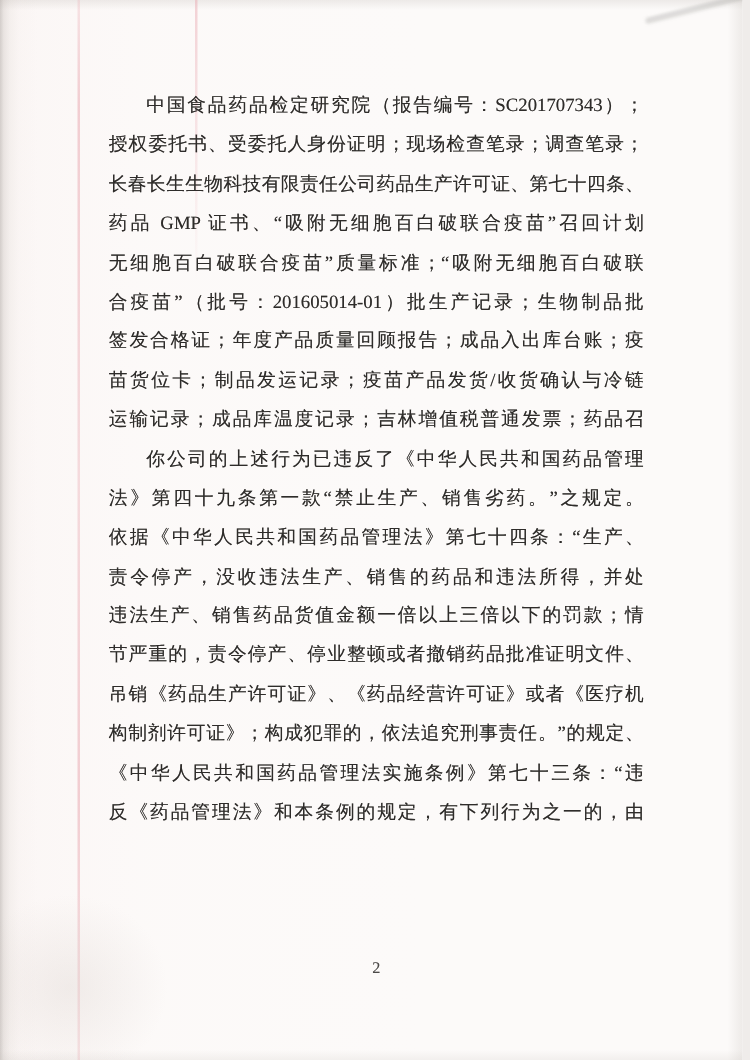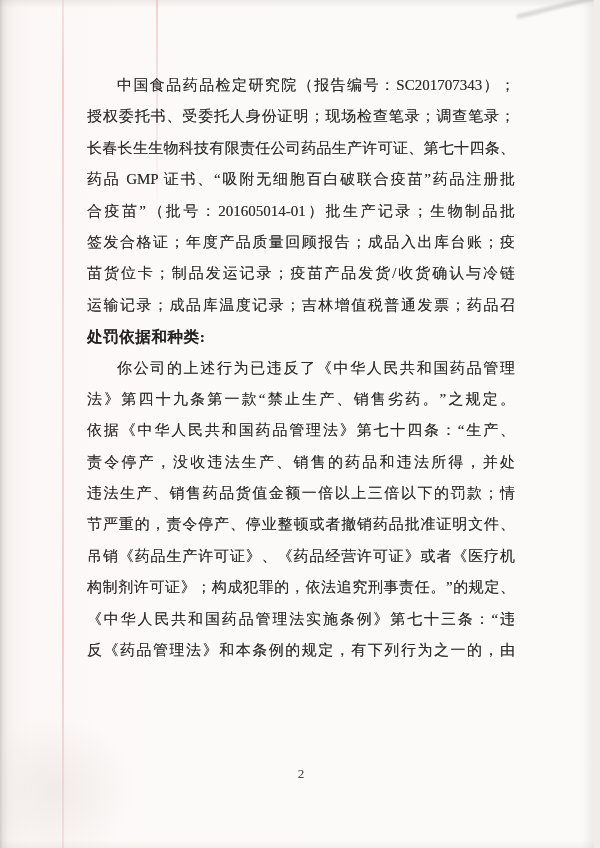--- a/index.html
+++ b/index.html
@@ -121,27 +121,27 @@
   <div class="edge-bottom"></div>
   <div class="pink-line-main"></div>
   <div class="pink-line-top"></div>
   <div class="corner-mark"></div>
   <div class="smudge-bottom-left"></div>
 
   <div class="content">
     <div class="line indent">中国食品药品检定研究院（报告编号：SC201707343）；</div>
     <div class="line">授权委托书、受委托人身份证明；现场检查笔录；调查笔录；</div>
     <div class="line">长春长生生物科技有限责任公司药品生产许可证、第七十四条、</div>
-    <div class="line">药品 GMP 证书、“吸附无细胞百白破联合疫苗”药品注册批</div>
+    <div class="line">药品 GMP 证书、“吸附无细胞百白破联合疫苗”召回计划</div>
+    <div class="line">无细胞百白破联合疫苗”质量标准；“吸附无细胞百白破联</div>
     <div class="line">合疫苗”（批号：201605014-01）批生产记录；生物制品批</div>
     <div class="line">签发合格证；年度产品质量回顾报告；成品入出库台账；疫</div>
     <div class="line">苗货位卡；制品发运记录；疫苗产品发货/收货确认与冷链</div>
     <div class="line">运输记录；成品库温度记录；吉林增值税普通发票；药品召</div>
 
-    <div class="line heading">处罚依据和种类:</div>
 
     <div class="line indent">你公司的上述行为已违反了《中华人民共和国药品管理</div>
     <div class="line">法》第四十九条第一款“禁止生产、销售劣药。”之规定。</div>
     <div class="line">依据《中华人民共和国药品管理法》第七十四条：“生产、</div>
     <div class="line">责令停产，没收违法生产、销售的药品和违法所得，并处</div>
     <div class="line">违法生产、销售药品货值金额一倍以上三倍以下的罚款；情</div>
     <div class="line">节严重的，责令停产、停业整顿或者撤销药品批准证明文件、</div>
     <div class="line">吊销《药品生产许可证》、《药品经营许可证》或者《医疗机</div>
     <div class="line">构制剂许可证》；构成犯罪的，依法追究刑事责任。”的规定、</div>
     <div class="line">《中华人民共和国药品管理法实施条例》第七十三条：“违</div>

